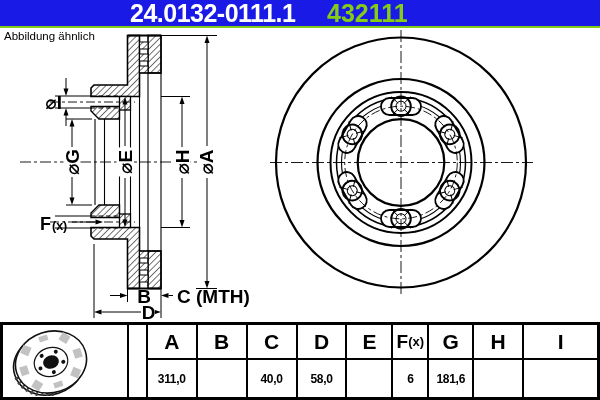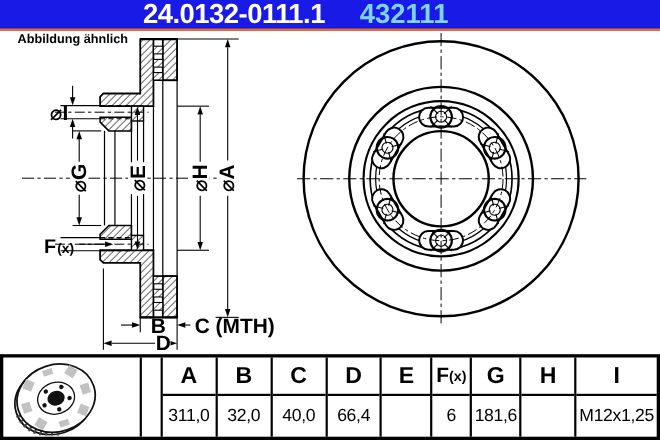--- a/index.html
+++ b/index.html
@@ -1,42 +1,42 @@
 <!DOCTYPE html>
 <html><head>
 <meta charset="utf-8">
 <style>
   html,body{margin:0;padding:0;}
   body{width:600px;height:400px;position:relative;background:#fff;overflow:hidden;
        font-family:"Liberation Sans","DejaVu Sans",sans-serif;}
   .stage{position:absolute;left:0;top:0;width:600px;height:400px;}
   
   .titlebar{position:absolute;left:0;top:0;width:600px;height:28px;background:#1a1ae6;
-            border-bottom:2px solid #f97316;box-sizing:border-box;}
+            border-bottom:2px solid #84cc16;box-sizing:border-box;}
   .titlebar .pn{position:absolute;left:130px;top:0px;color:#fff;font-weight:bold;
                 font-size:25px;letter-spacing:-0.5px;line-height:27px;}
-  .titlebar .cn{position:absolute;left:327px;top:0px;color:#7dd3fc;font-weight:bold;
+  .titlebar .cn{position:absolute;left:327px;top:0px;color:#84cc16;font-weight:bold;
                 font-size:25px;letter-spacing:0px;line-height:27px;}
   
-  .note{position:absolute;left:16px;top:30px;color:#000;font-weight:bold;font-size:11.5px;
+  .note{position:absolute;left:4px;top:30px;color:#000;font-weight:normal;font-size:11.5px;
         line-height:13px;}
   
   .drawing{position:absolute;left:0;top:0;}
   
   .spec{position:absolute;left:0;top:322px;width:600px;height:78px;box-sizing:border-box;
         border:3px solid #000;display:flex;background:#fff;}
   .spec .imgcell{width:124px;border-right:2px solid #000;display:flex;align-items:center;
                  justify-content:center;}
   .spec .spacer{width:17px;border-right:2px solid #000;}
   .spec .col{display:flex;flex-direction:column;border-right:2px solid #000;}
   .spec .col:last-child{border-right:none;}
   .spec .hd{flex:0 0 33px;border-bottom:2px solid #000;display:flex;align-items:center;
             justify-content:center;font-weight:bold;font-size:21px;}
   .spec .vl{flex:1;display:flex;align-items:center;justify-content:center;
-            font-weight:normal;font-size:16px;letter-spacing:-0.3px;}
+            font-weight:bold;font-size:12px;letter-spacing:-0.3px;}
   .spec .sub{font-size:13px;font-weight:bold;}
   .wA{width:48px}.wB{width:48px}.wC{width:48px}.wD{width:48px}.wE{width:44px}
   .wF{width:34px}.wG{width:43px}.wH{width:48px}.wI{width:73px}
 </style>
 </head>
 <body>
 
 <div class="stage">
 
   <svg class="drawing" width="600" height="400" viewBox="0 0 600 400">
@@ -285,45 +285,43 @@
       </svg>
     </div>
     <div class="spacer"></div>
 
     <div class="col wA">
       <div class="hd">A</div>
       <div class="vl">311,0</div>
     </div>
     <div class="col wB">
       <div class="hd">B</div>
-      <div class="vl">32,0</div>
     </div>
     <div class="col wC">
       <div class="hd">C</div>
       <div class="vl">40,0</div>
     </div>
     <div class="col wD">
       <div class="hd">D</div>
-      <div class="vl">66,4</div>
+      <div class="vl">58,0</div>
     </div>
     <div class="col wE">
       <div class="hd">E</div>
     </div>
     <div class="col wF">
       <div class="hd">
           <span style="font-size:19px">F</span>
           <span class="sub">(x)</span>
         </div>
       <div class="vl">6</div>
     </div>
     <div class="col wG">
       <div class="hd">G</div>
       <div class="vl">181,6</div>
     </div>
     <div class="col wH">
       <div class="hd">H</div>
     </div>
     <div class="col wI">
       <div class="hd">I</div>
-      <div class="vl">M12x1,25</div>
     </div>
   </div>
 </div>
 
 </body></html>

